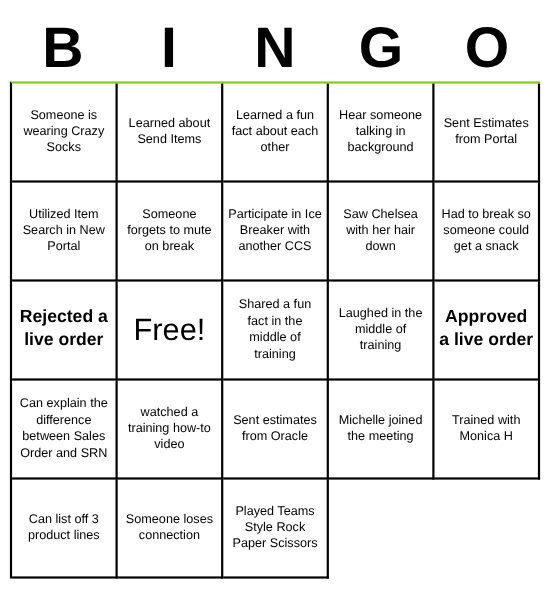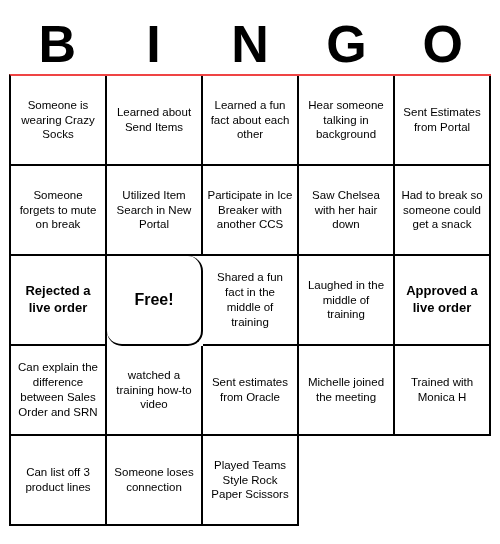--- a/index.html
+++ b/index.html
@@ -27,64 +27,63 @@
       font-weight: bold;
       color: #000;
       width: 88px;
       text-align: center;
       line-height: 1;
     }
     .bingo-grid {
       display: grid;
       grid-template-columns: repeat(5, 1fr);
       border-left: 2px solid #000;
-      border-top: 2px solid #ef4444;
+      border-top: 2px solid #84cc16;
     }
     .bingo-cell {
       border-right: 2px solid #000;
       border-bottom: 2px solid #000;
       min-height: 90px;
       display: flex;
       align-items: center;
       justify-content: center;
       padding: 4px;
       text-align: center;
       font-size: 11.5px;
       line-height: 1.3;
       color: #000;
     }
     .bingo-cell.free {
-      font-size: 16px;
-      font-weight: bold;
-      border-radius: 15px;
+      font-size: 28px;
+      font-weight: normal;
     }
     .bingo-cell.bold-text {
       font-weight: bold;
-      font-size: 13px;
+      font-size: 16px;
     }
   </style>
 </head>
 <body>
 
 <div class="bingo-card">
   <div class="bingo-title">
   <span>B</span>
       <span>I</span>
       <span>N</span>
       <span>G</span>
       <span>O</span>
     </div>
   <div class="bingo-grid">
   <div class="bingo-cell">Someone is wearing Crazy Socks</div>
       <div class="bingo-cell">Learned about Send Items</div>
       <div class="bingo-cell">Learned a fun fact about each other</div>
       <div class="bingo-cell">Hear someone talking in background</div>
       <div class="bingo-cell">Sent Estimates from Portal</div>
+      <div class="bingo-cell">Utilized Item Search in New Portal</div>
       <div class="bingo-cell">Someone forgets to mute on break</div>
-      <div class="bingo-cell">Utilized Item Search in New Portal</div>
       <div class="bingo-cell">Participate in Ice Breaker with another CCS</div>
       <div class="bingo-cell">Saw Chelsea with her hair down</div>
       <div class="bingo-cell">Had to break so someone could get a snack</div>
       <div class="bingo-cell bold-text">Rejected a live order</div>
       <div class="bingo-cell free">Free!</div>
       <div class="bingo-cell">Shared a fun fact in the middle of training</div>
       <div class="bingo-cell">Laughed in the middle of training</div>
       <div class="bingo-cell bold-text">Approved a live order</div>
       <div class="bingo-cell">Can explain the difference between Sales Order and SRN</div>
       <div class="bingo-cell">watched a training how-to video</div>

